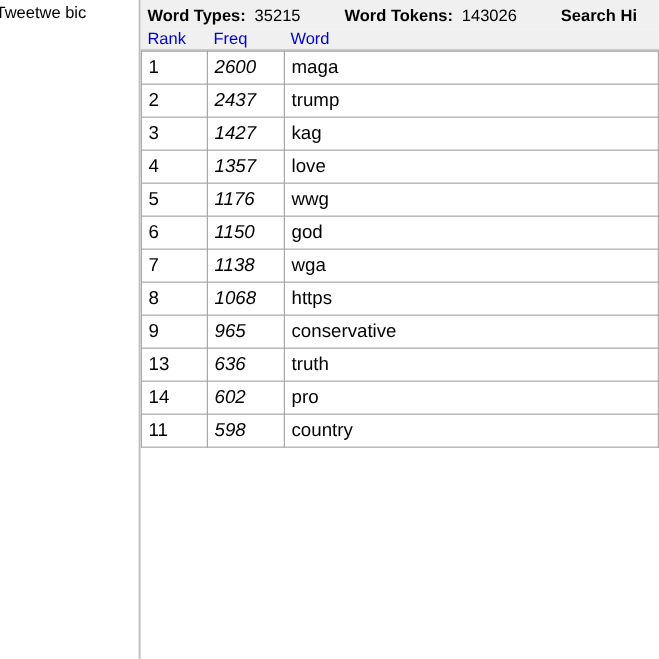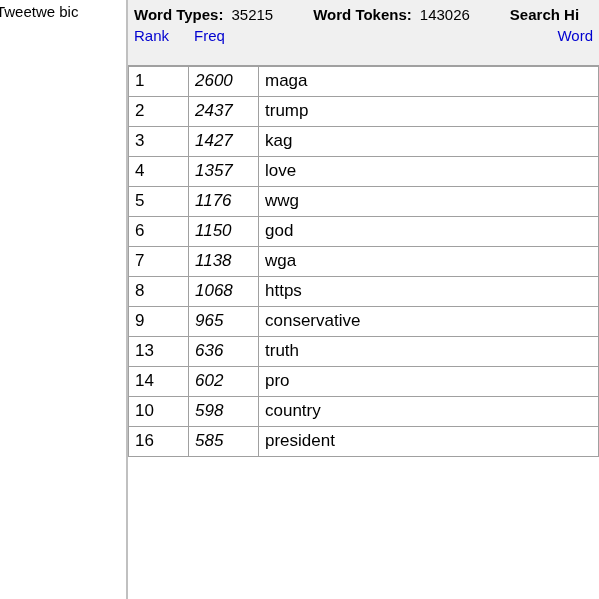--- a/index.html
+++ b/index.html
@@ -32,38 +32,39 @@
     }
     .main-panel {
       position: absolute;
       top: 0;
       left: 128px;
       width: 471px;
       height: 599px;
       background: #fff;
     }
     .stats-bar {
-      padding: 6px 4px 4px 6px;
+      padding: 6px 20px 4px 6px;
       font-size: 15px;
       color: #000;
       white-space: nowrap;
       background: #f0f0f0;
+      text-align: right;
     }
     .stats-bar .label { font-weight: bold; }
     .stats-bar .value { font-weight: normal; margin-left: 8px; margin-right: 40px; }
     .header-row {
       display: flex;
-      padding: 0 6px 21px 6px;
+      padding: 0 6px 1px 6px;
       font-size: 15px;
       color: #0000d0;
       background: #f0f0f0;
     }
     .header-row .col-rank { width: 60px; }
     .header-row .col-freq { width: 70px; }
-    .header-row .col-word { flex: 1; text-align: right; }
+    .header-row .col-word { flex: 1; }
     .table-wrap {
       border-top: 1px solid #a0a0a0;
       height: calc(599px - 56px);
       overflow: hidden;
     }
     table {
       border-collapse: collapse;
       width: 100%;
       font-size: 17px;
       color: #000;
@@ -147,25 +148,20 @@
             <td class="rank">13</td>
             <td class="freq">636</td>
             <td class="word">truth</td>
           </tr>
           <tr>
             <td class="rank">14</td>
             <td class="freq">602</td>
             <td class="word">pro</td>
           </tr>
           <tr>
-            <td class="rank">10</td>
+            <td class="rank">11</td>
             <td class="freq">598</td>
             <td class="word">country</td>
-          </tr>
-          <tr>
-            <td class="rank">16</td>
-            <td class="freq">585</td>
-            <td class="word">president</td>
           </tr>
         </tbody>
     </table>
   </div>
 </div>
 
 </body></html>

